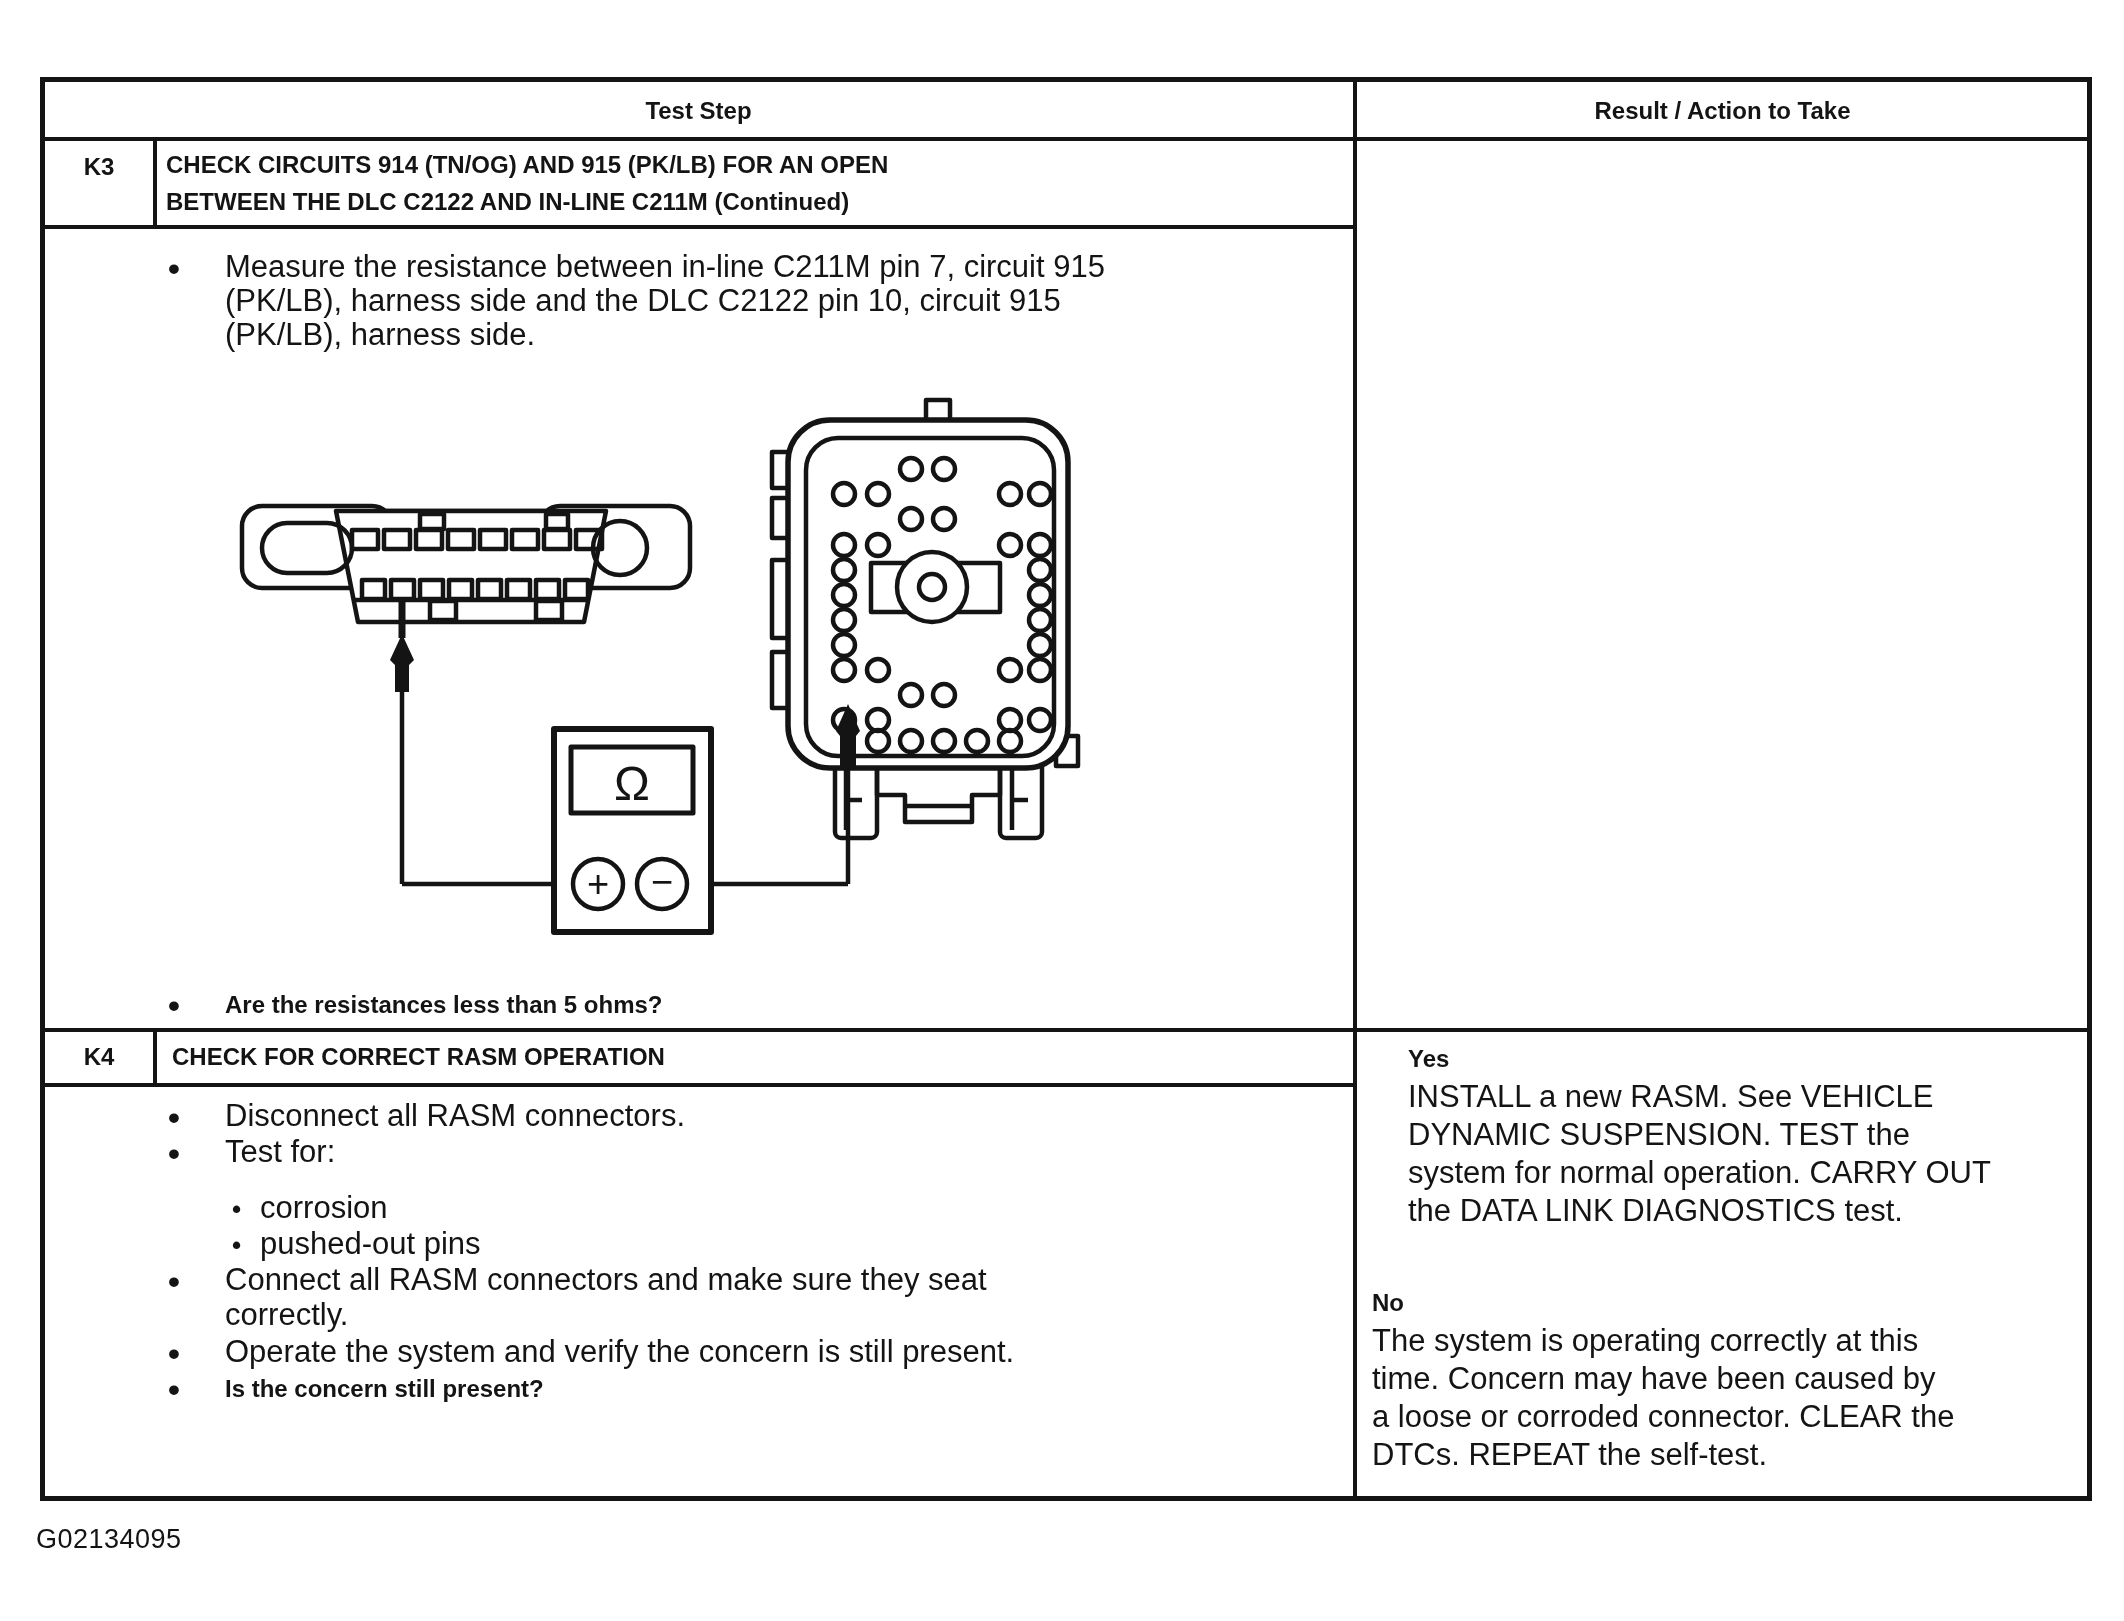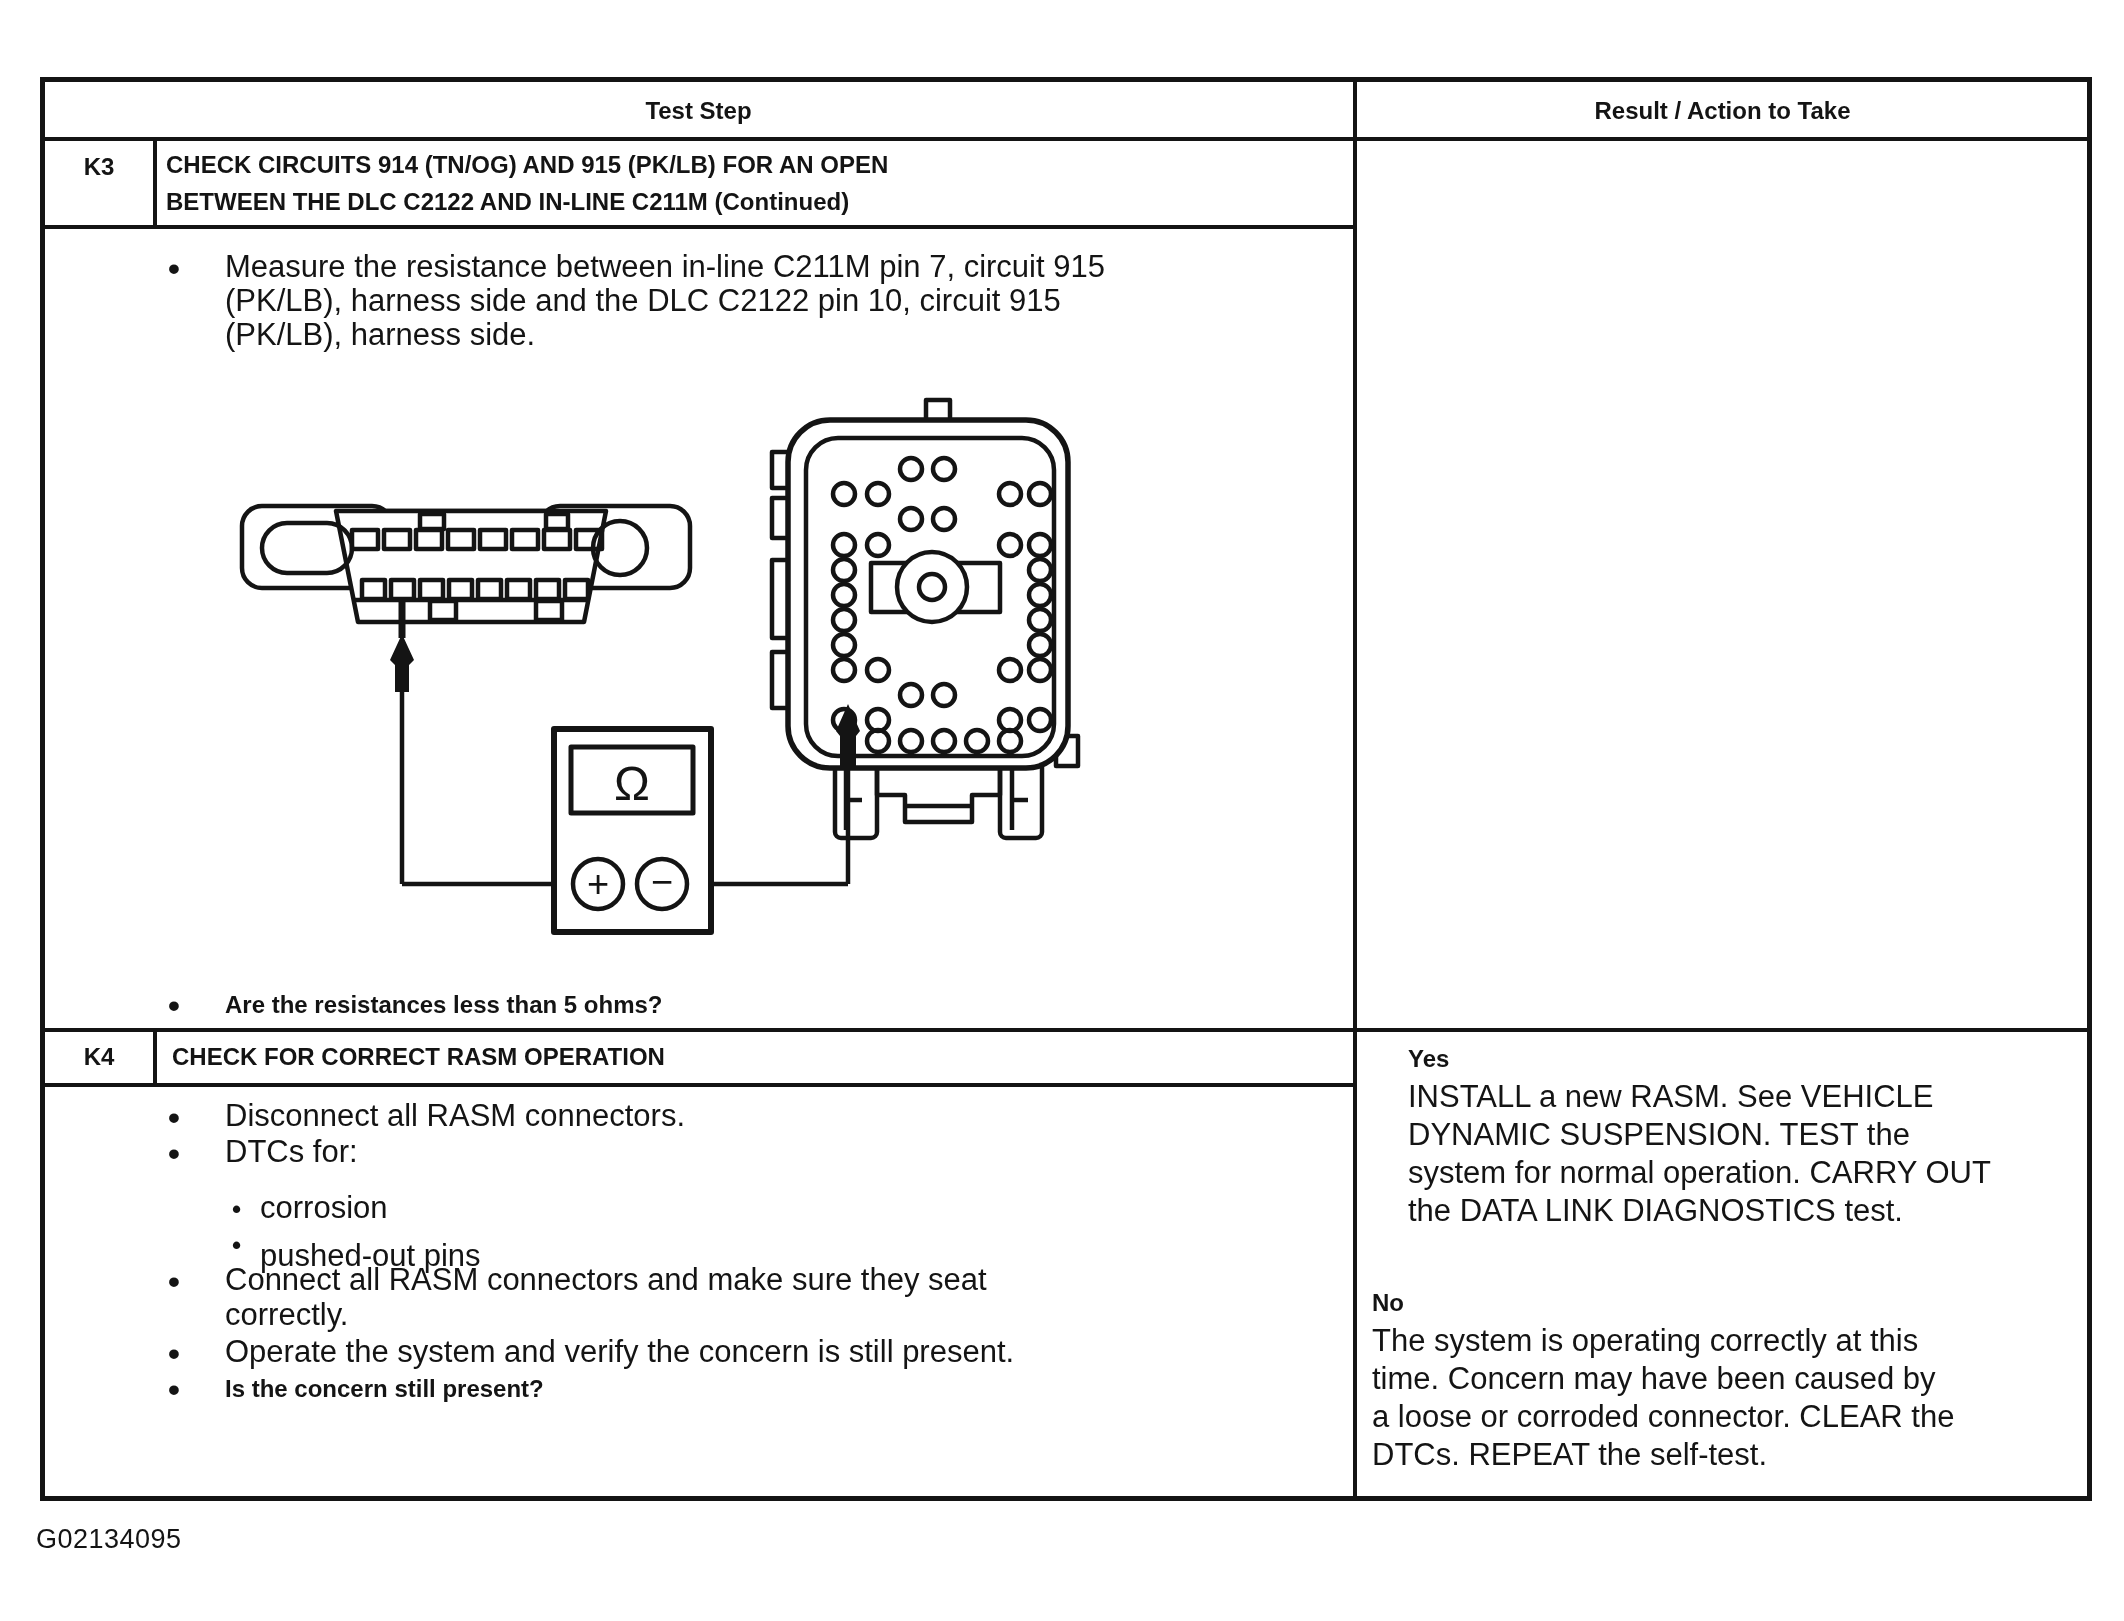--- a/index.html
+++ b/index.html
@@ -188,27 +188,27 @@
   <div class="dot" style="left:168px; top:988px;"></div>
   <div class="abs b fs32 nowrap" style="left:225px; top:986px;">Are the resistances less than 5 ohms?</div>
 
   <div class="abs b fs32 center" style="left:44px; top:1038px; width:110px;">K4</div>
   <div class="abs b fs32 nowrap" style="left:172px; top:1038px;">CHECK FOR CORRECT RASM OPERATION</div>
 
   <div class="dot" style="left:168px; top:1100px;"></div>
   <div class="abs fs31 nowrap" style="left:225px; top:1098px;">Disconnect all RASM connectors.</div>
 
   <div class="dot" style="left:168px; top:1136px;"></div>
-  <div class="abs fs31 nowrap" style="left:225px; top:1134px;">DTCs for:</div>
+  <div class="abs fs31 nowrap" style="left:225px; top:1134px;">Test for:</div>
 
   <div class="subdot" style="left:232px; top:1192px;"></div>
   <div class="abs fs31 nowrap" style="left:260px; top:1190px;">corrosion</div>
 
   <div class="subdot" style="left:232px; top:1228px;"></div>
-  <div class="abs fs31 nowrap" style="left:260px; top:1226px;margin-top:12px;">pushed-out pins</div>
+  <div class="abs fs31 nowrap" style="left:260px; top:1226px;">pushed-out pins</div>
 
   <div class="dot" style="left:168px; top:1264px;"></div>
   <div class="abs fs31 lh35" style="left:225px; top:1262px; width:1080px;">
       <div>Connect all RASM connectors and make sure they seat</div>
       <div>correctly.</div>
     </div>
 
   <div class="dot" style="left:168px; top:1336px;"></div>
   <div class="abs fs31 nowrap" style="left:225px; top:1334px;">Operate the system and verify the concern is still present.</div>
 

